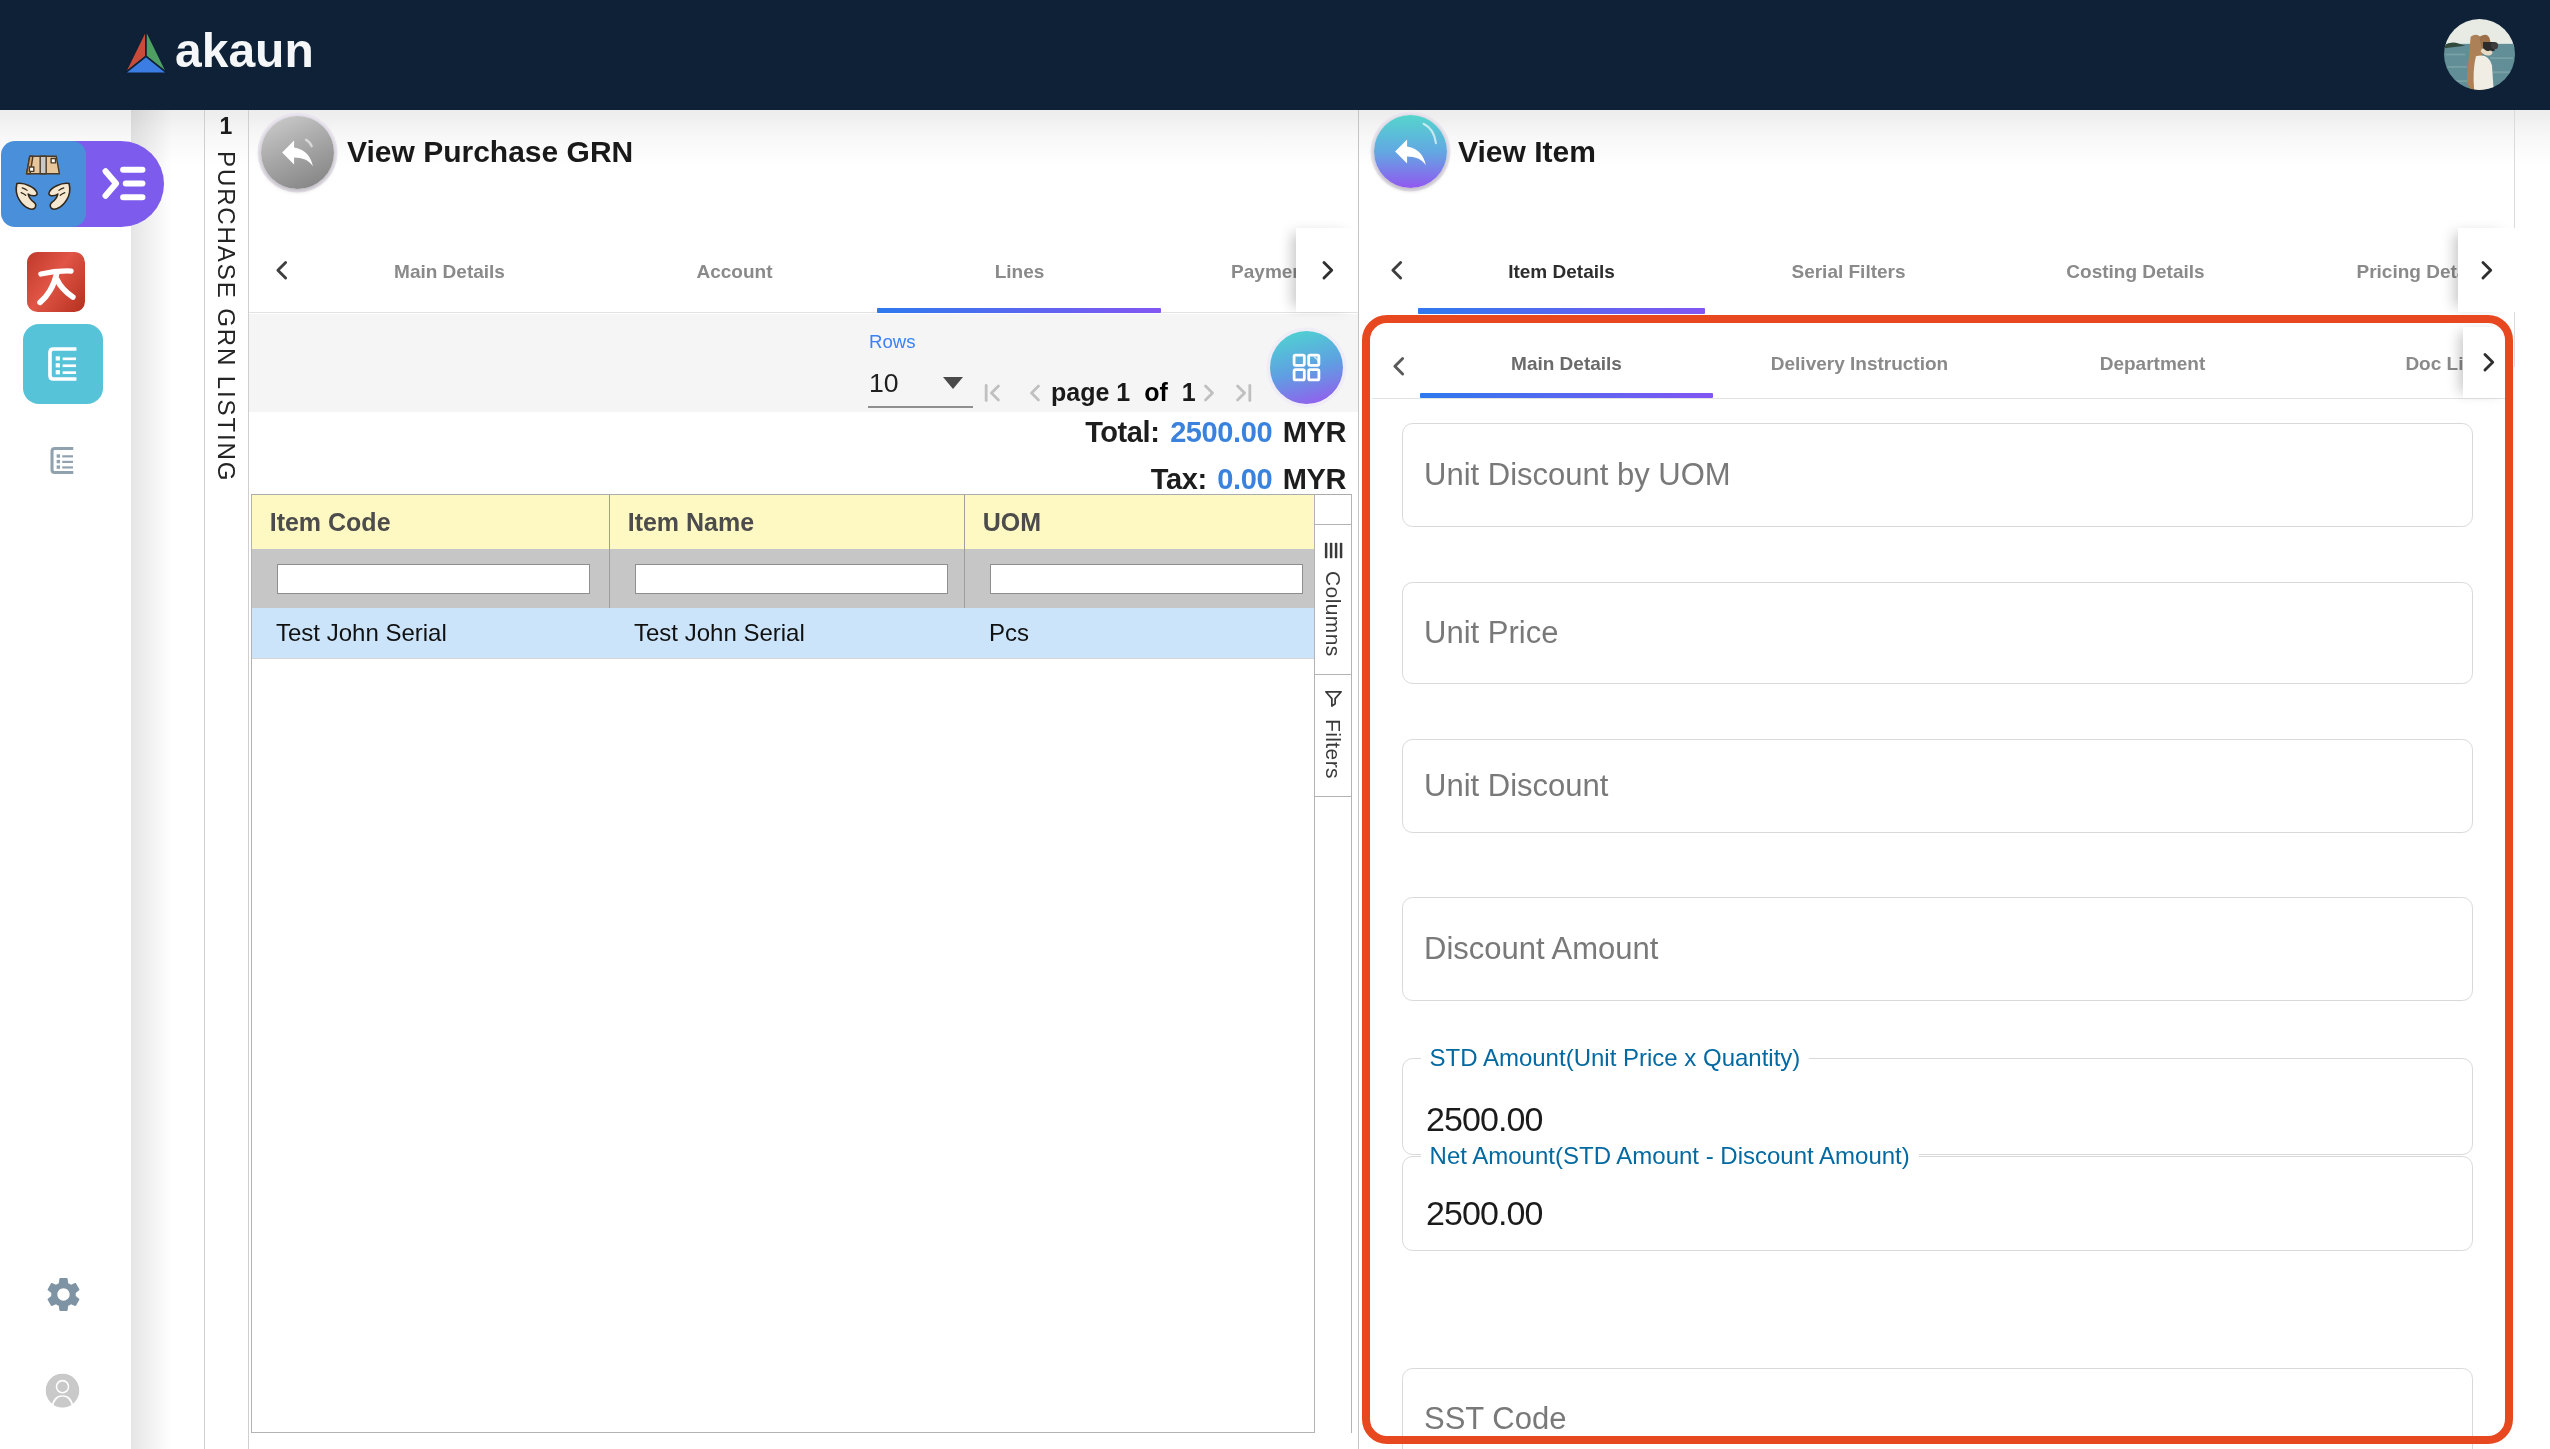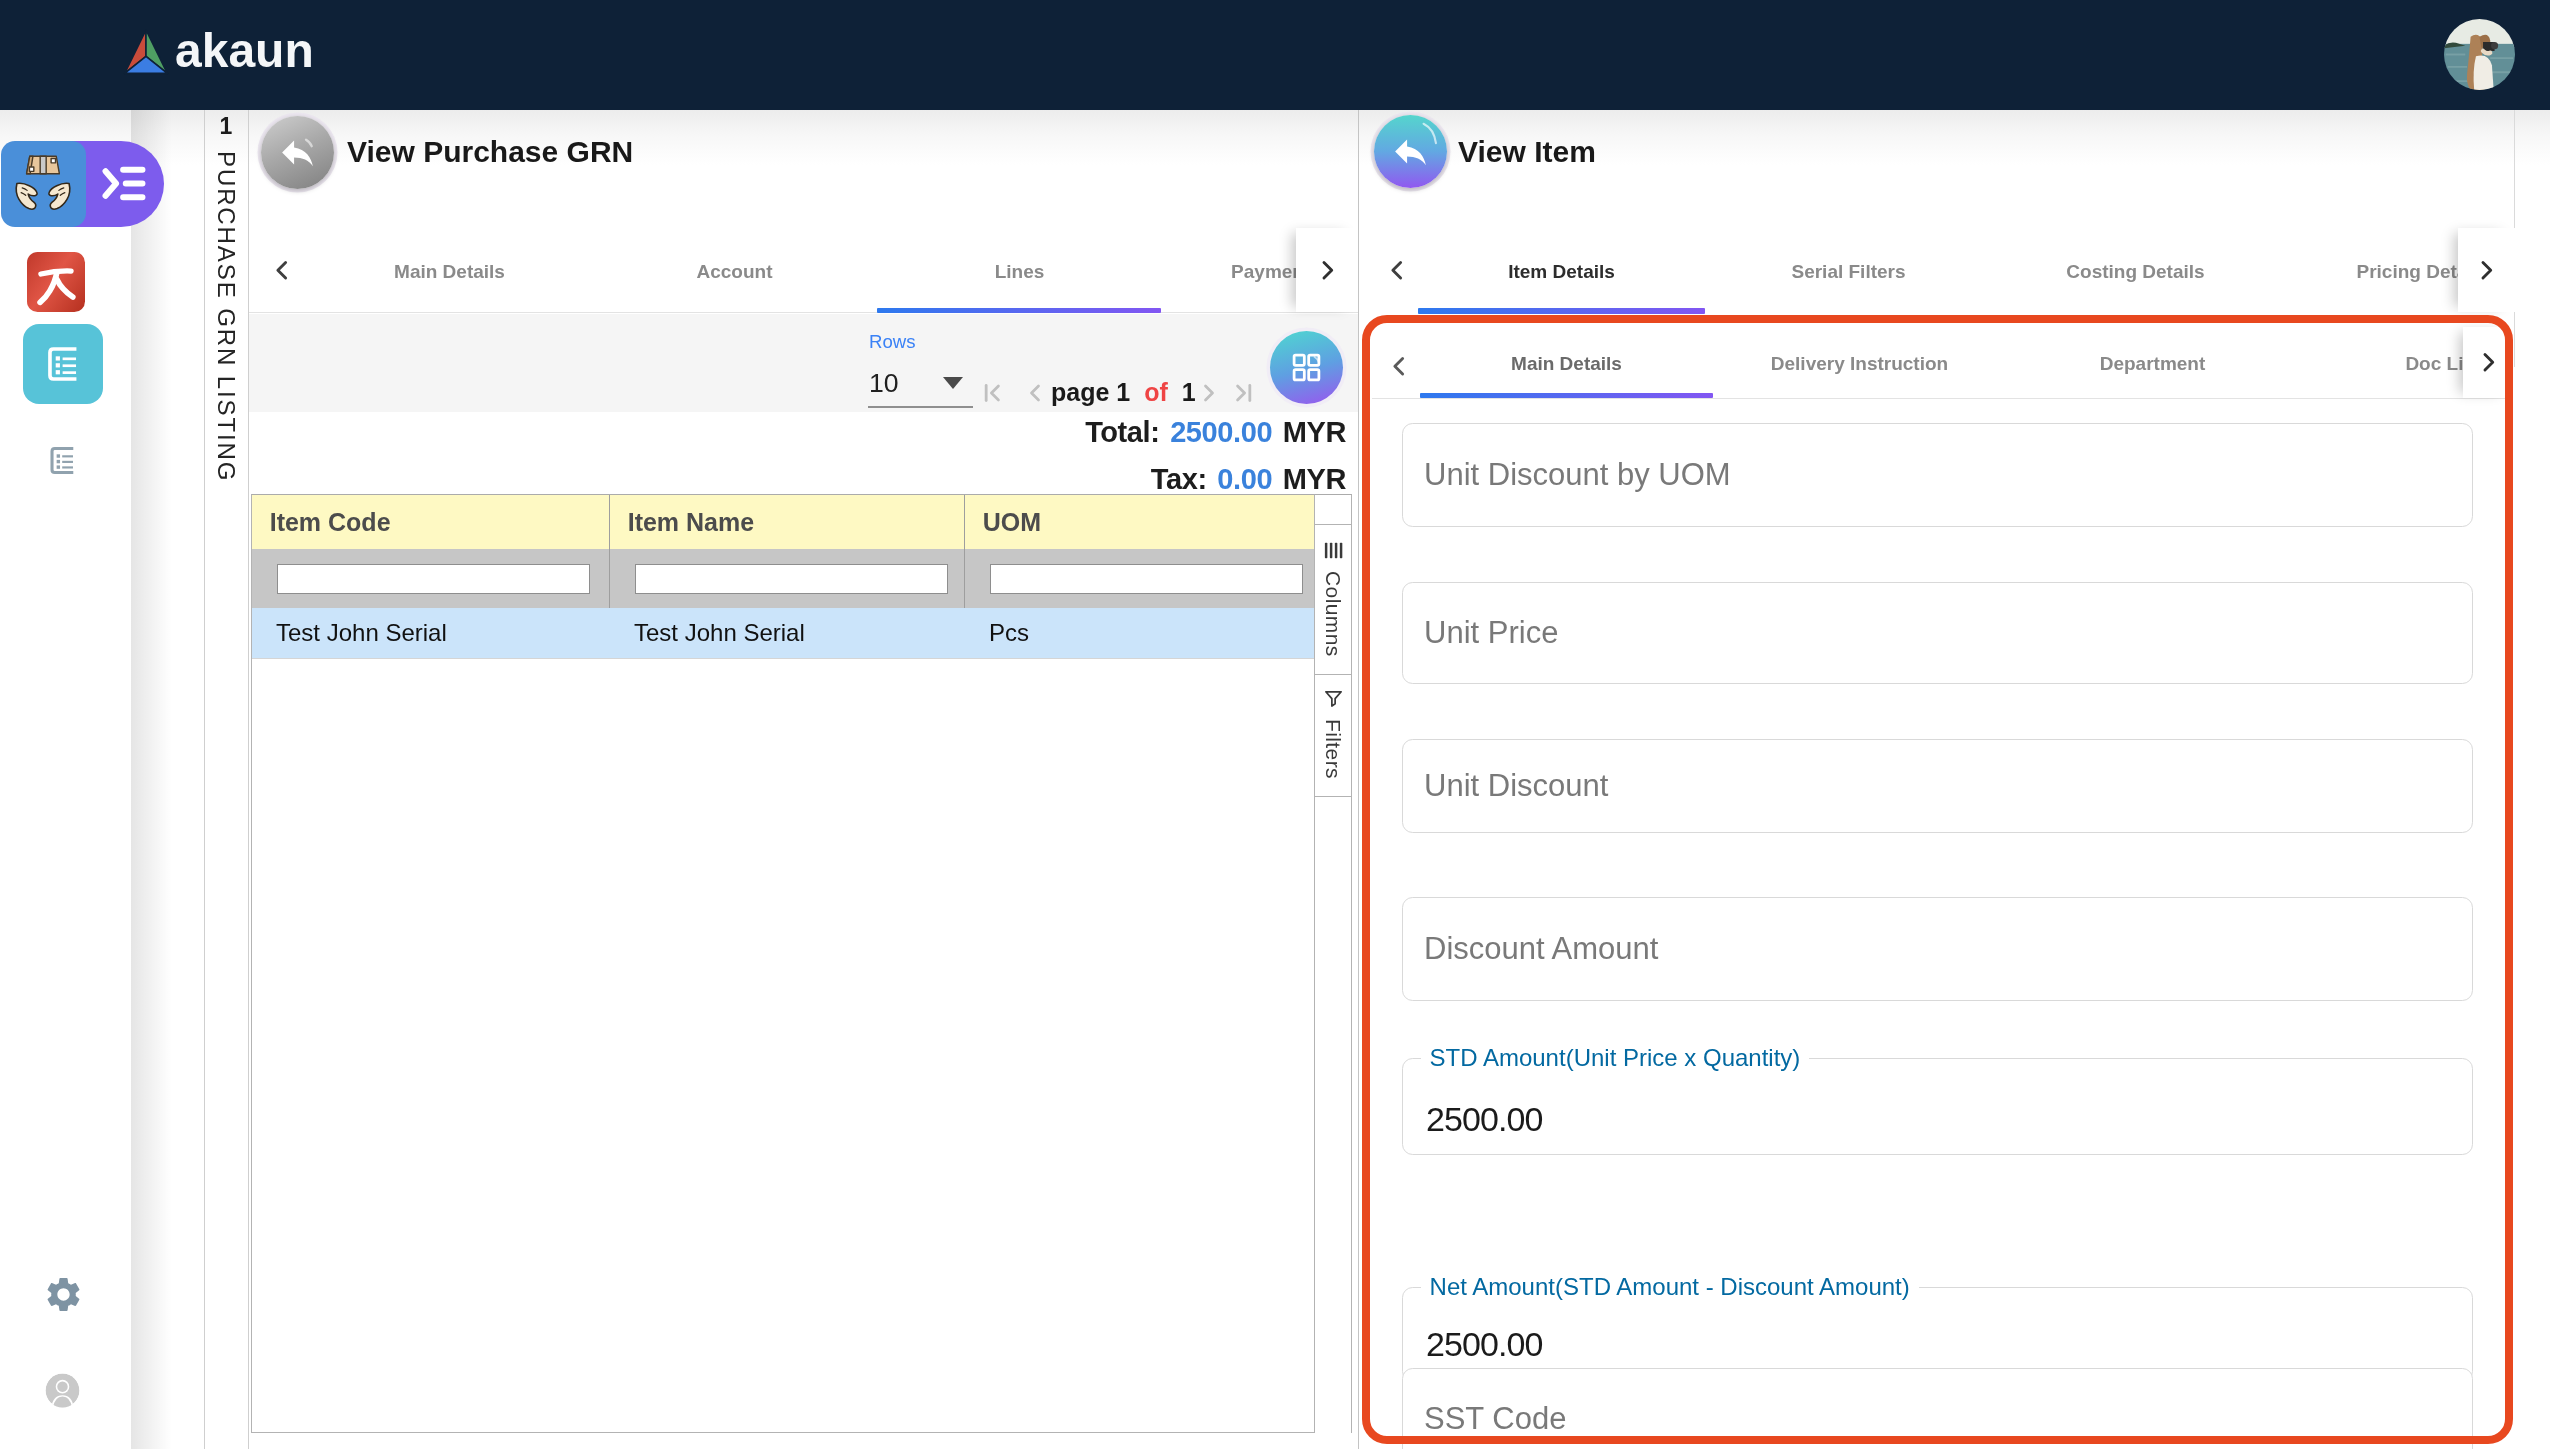--- a/index.html
+++ b/index.html
@@ -259,21 +259,21 @@
   <div class="abs rows-caret"></div>
   <div class="abs rows-underline"></div>
 
   <svg class="abs" style="left:978px; top:379px; z-index:2;" width="28" height="28" viewBox="0 0 24 24">
     <path d="M17.5 6l-6 6 6 6" fill="none" stroke="#c0c0c0" stroke-width="2.4" stroke-linecap="round" stroke-linejoin="round"></path>
     <path d="M7 5.5v13" stroke="#c0c0c0" stroke-width="2.4" stroke-linecap="round"></path>
   </svg>
   <svg class="abs" style="left:1021px; top:379px; z-index:2;" width="28" height="28" viewBox="0 0 24 24">
     <path d="M15 6l-6 6 6 6" fill="none" stroke="#c0c0c0" stroke-width="2.4" stroke-linecap="round" stroke-linejoin="round"></path>
   </svg>
-  <div class="abs pager-text" style="left:1051px;"><span>page</span>&nbsp;<span>1</span>&nbsp;&nbsp;<span style="color:#ef4444;">of</span>&nbsp;&nbsp;<span>1</span></div>
+  <div class="abs pager-text" style="left:1051px;"><span>page</span>&nbsp;<span>1</span>&nbsp;&nbsp;<span style="color:#000000;">of</span>&nbsp;&nbsp;<span>1</span></div>
   <svg class="abs" style="left:1195px; top:379px; z-index:2;" width="28" height="28" viewBox="0 0 24 24">
     <path d="M9 6l6 6-6 6" fill="none" stroke="#c0c0c0" stroke-width="2.4" stroke-linecap="round" stroke-linejoin="round"></path>
   </svg>
   <svg class="abs" style="left:1230px; top:379px; z-index:2;" width="28" height="28" viewBox="0 0 24 24">
     <path d="M6.5 6l6 6-6 6" fill="none" stroke="#c0c0c0" stroke-width="2.4" stroke-linecap="round" stroke-linejoin="round"></path>
     <path d="M17 5.5v13" stroke="#c0c0c0" stroke-width="2.4" stroke-linecap="round"></path>
   </svg>
 
   <div class="abs grid-btn">
     <svg width="35" height="35" viewBox="0 0 24 24">
@@ -390,21 +390,21 @@
   <div class="abs field" style="top:739px; height:94px;">
     <div class="ph">Unit Discount</div>
   </div>
   <div class="abs field" style="top:897px; height:104px;">
     <div class="ph">Discount Amount</div>
   </div>
   <div class="abs field" style="top:1058px; height:97px;">
     <div class="notch">STD Amount(Unit Price x Quantity)</div>
     <div class="val" style="top:41px;">2500.00</div>
   </div>
-  <div class="abs field" style="top:1287px; height:95px;">
+  <div class="abs field" style="top:1156px; height:95px;">
     <div class="notch">Net Amount(STD Amount - Discount Amount)</div>
     <div class="val" style="top:37px;">2500.00</div>
   </div>
   <div class="abs field" style="top:1368px; height:102px;">
     <div class="ph">SST Code</div>
   </div>
 
   <div class="abs orange-box"></div>
 
 </div>

